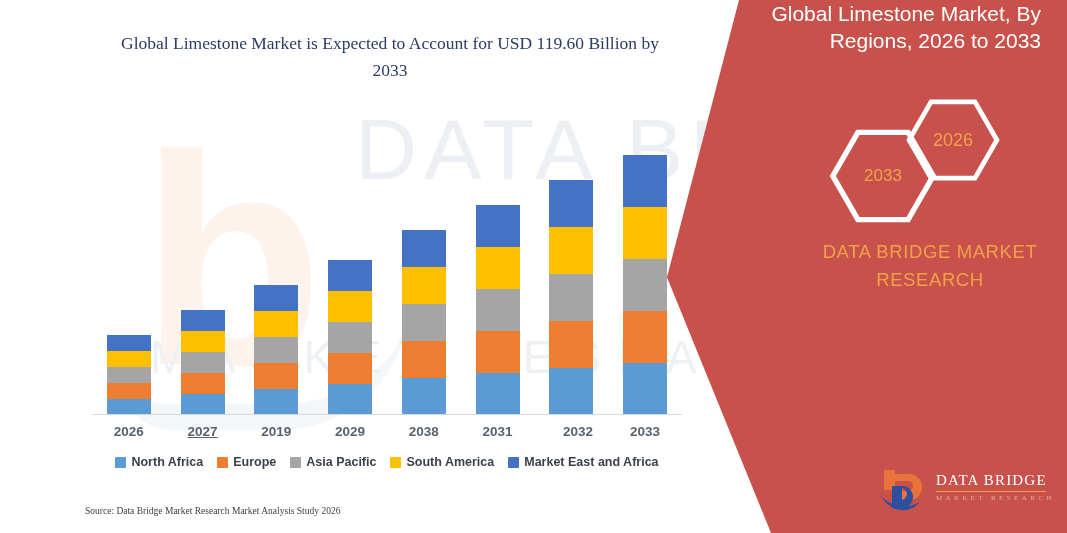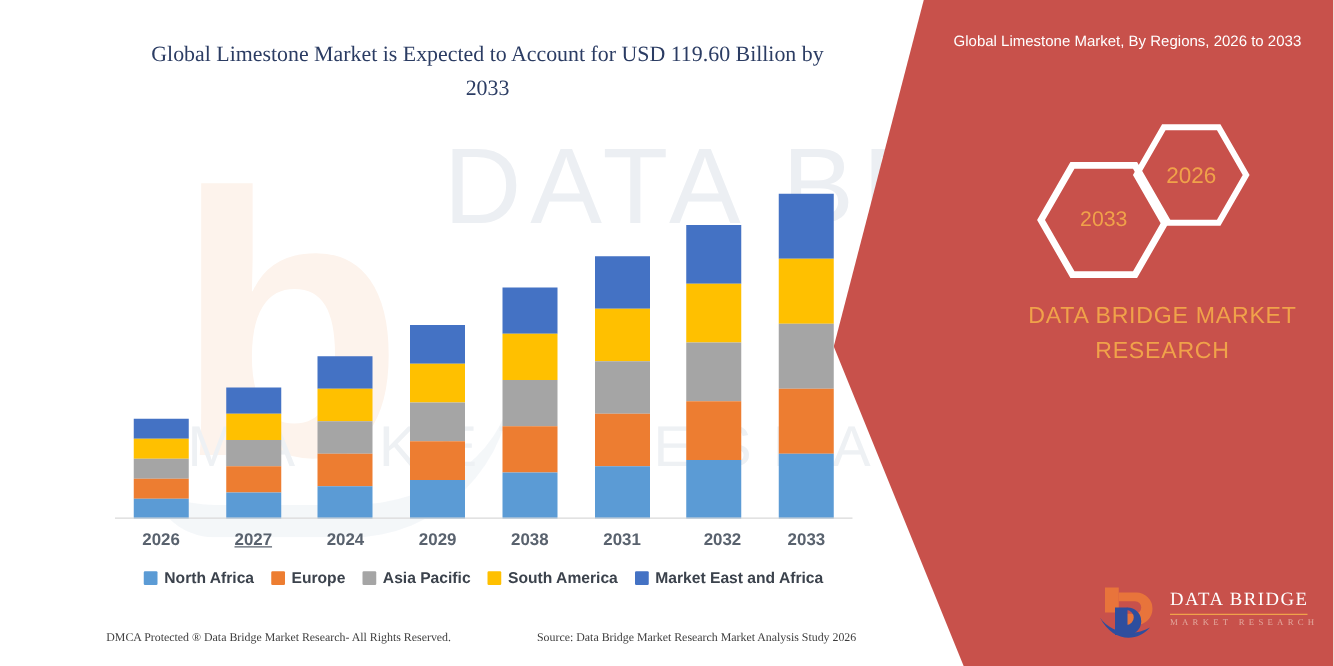--- a/index.html
+++ b/index.html
@@ -147,24 +147,24 @@
   
   .panel {
     position: absolute;
     right: 0; top: 0;
     width: 400px; height: 533px;
     background: #c8514b;
     clip-path: polygon(18% 0%, 100% 0%, 100% 100%, 26% 100%, 0% 52%);
   }
   .panel-title {
     position: absolute;
-    right: 26px; top: 20px;
+    right: 26px; top: 0;
     width: 320px;
     text-align: right;
-    font-size: 12px;
+    font-size: 21px;
     line-height: 27px;
     color: #ffffff;
     font-weight: 400;
   }
   .hexes {
     position: absolute;
     left: 810px; top: 90px;
     width: 200px; height: 120px;
   }
   .hex {
@@ -296,21 +296,21 @@
         <div class="seg" style="height: 52px; background: rgb(255, 192, 0);"></div>
         <div class="seg" style="height: 52px; background: rgb(165, 165, 165);"></div>
         <div class="seg" style="height: 52px; background: rgb(237, 125, 49);"></div>
         <div class="seg" style="height: 52px; background: rgb(91, 155, 213);"></div>
       </div>
     </div>
   <div class="axis-line"></div>
   <div class="xlabels" id="xlabels">
       <div class="xlabel" style="left: 1.875px;">2026</div>
       <div class="xlabel" style="left: 75.625px; text-decoration: underline;">2027</div>
-      <div class="xlabel" style="left: 149.375px;">2024</div>
+      <div class="xlabel" style="left: 149.375px;">2019</div>
       <div class="xlabel" style="left: 223.125px;">2029</div>
       <div class="xlabel" style="left: 296.875px;">2038</div>
       <div class="xlabel" style="left: 370.625px;">2031</div>
       <div class="xlabel" style="left: 451px;">2032</div>
       <div class="xlabel" style="left: 518.125px;">2033</div>
     </div>
 
   <div class="legend" id="legend">
       <div class="legend-item">
         <span class="legend-swatch" style="background: rgb(91, 155, 213);"></span>
@@ -328,21 +328,20 @@
         <span class="legend-swatch" style="background: rgb(255, 192, 0);"></span>
         <span class="legend-label">South America</span>
       </div>
       <div class="legend-item">
         <span class="legend-swatch" style="background: rgb(68, 114, 196);"></span>
         <span class="legend-label">Market East and Africa</span>
       </div>
     </div>
 
   <div class="footer">
-    <span>DMCA Protected ® Data Bridge Market Research-  All Rights Reserved.</span>
     <span>Source: Data Bridge Market Research  Market Analysis Study 2026</span>
   </div>
 
   <div class="panel"></div>
   <div class="panel-title">Global Limestone Market, By Regions, 2026 to 2033</div>
 
   <div class="hexes">
     <div class="hex hex-2026">
       <svg viewBox="0 0 100 88" width="96" height="84">
         <polygon points="27,4 73,4 96,44 73,84 27,84 4,44" fill="none" stroke="#ffffff" stroke-width="5"></polygon>

